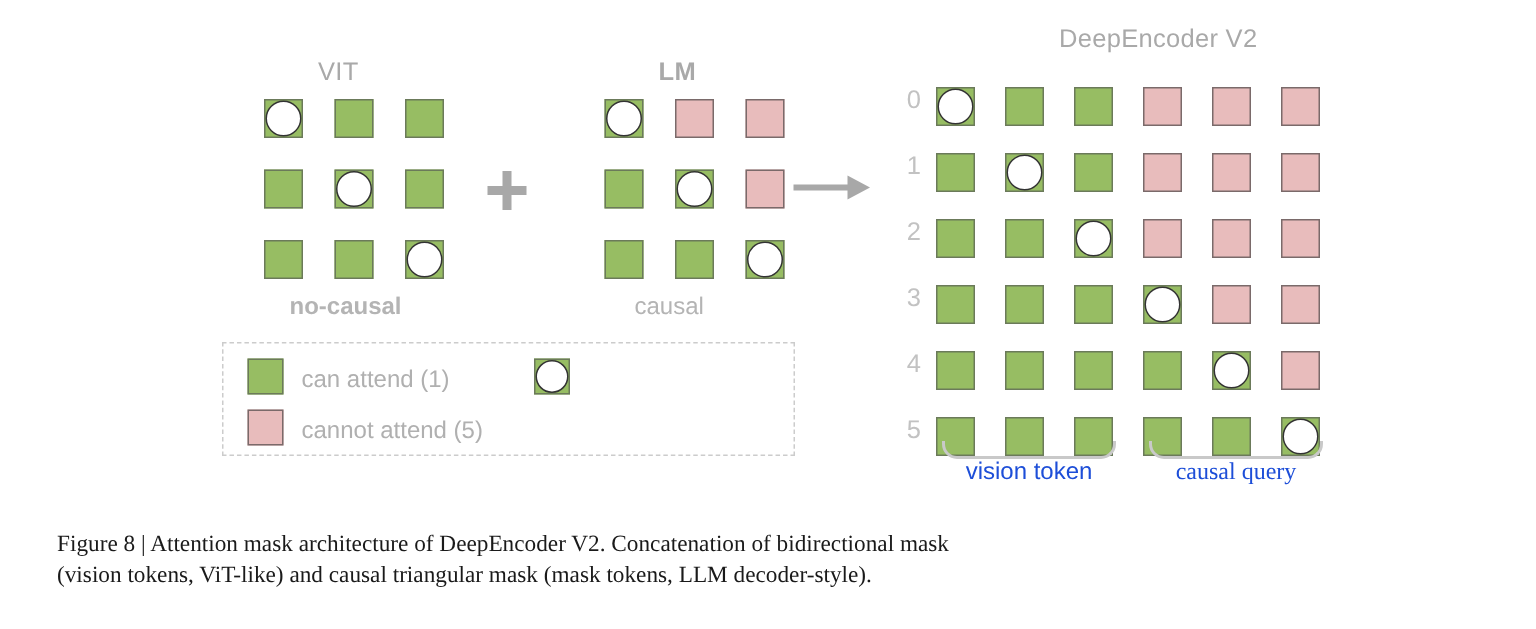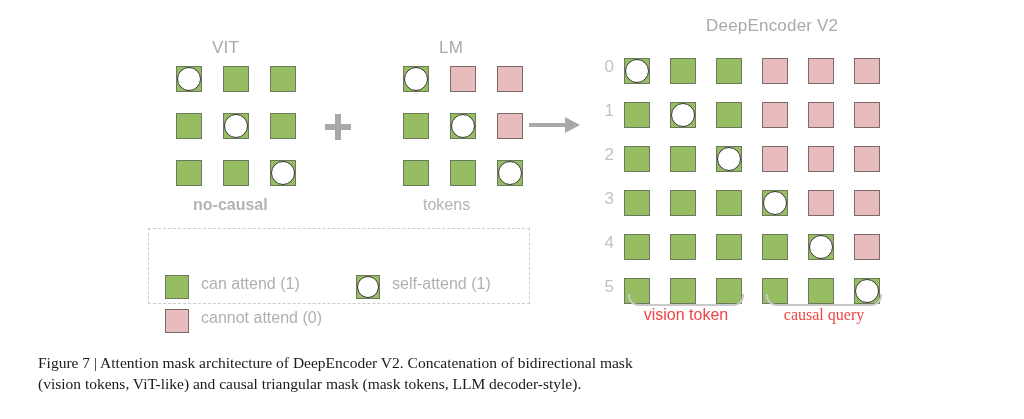--- a/index.html
+++ b/index.html
@@ -112,21 +112,21 @@
     border-bottom: 8px solid transparent;
     border-left: 15px solid #a8a8a8;
   }
 
   
   .legend {
     position: absolute;
     border: 1.5px dashed #cccccc;
     box-sizing: border-box;
   }
-  .legend-row { position: absolute; display: flex; align-items: flex-start; margin-top: 36px; }
+  .legend-row { position: absolute; display: flex; align-items: flex-end; }
   .legend-swatch {
     position: relative;
     width: 24px; height: 24px;
     box-sizing: border-box;
     flex: 0 0 auto;
   }
   .legend-swatch.green { background: #97bd63; border: 1.5px solid #6b7a5a; }
   .legend-swatch.pink  { background: #e8bcbc; border: 1.5px solid #7a6a6a; }
   .legend-swatch.self  { background: #97bd63; border: 1.5px solid #6b7a5a; }
   .legend-swatch.self::after {
@@ -152,21 +152,21 @@
     position: absolute;
     height: 12px;
     border: 2px solid #c9c9c9;
     border-top: none;
     border-radius: 0 0 10px 10px;
     box-sizing: border-box;
   }
   .brace-label {
     position: absolute;
     font-size: 16px;
-    color: #ef4444;
+    color: #1d4ed8;
     white-space: nowrap;
     text-align: center;
   }
 
   
   .caption {
     position: absolute;
     left: 38px;
     top: 352px;
     width: 700px;
@@ -193,33 +193,33 @@
         <div class="cell green" style="left: 176px; top: 160px;"></div>
         <div class="cell green" style="left: 223px; top: 160px;"></div>
         <div class="cell self" style="left: 270px; top: 160px;"></div>
       </div>
     <div class="panel-sublabel" style="left:193px; top:196px;font-weight:bold;">no-causal</div>
   </div>
 
   <div class="plus" style="left:325px; top:114px;"></div>
 
   <div>
-    <div class="panel-title" style="left:439px; top:38px;">LM</div>
+    <div class="panel-title" style="left:439px; top:38px;font-weight:bold;">LM</div>
     <div id="lm-grid">
         <div class="cell self" style="left: 403px; top: 66px;"></div>
         <div class="cell pink" style="left: 450px; top: 66px;"></div>
         <div class="cell pink" style="left: 497px; top: 66px;"></div>
         <div class="cell green" style="left: 403px; top: 113px;"></div>
         <div class="cell self" style="left: 450px; top: 113px;"></div>
         <div class="cell pink" style="left: 497px; top: 113px;"></div>
         <div class="cell green" style="left: 403px; top: 160px;"></div>
         <div class="cell green" style="left: 450px; top: 160px;"></div>
         <div class="cell self" style="left: 497px; top: 160px;"></div>
       </div>
-    <div class="panel-sublabel" style="left:423px; top:196px;">tokens</div>
+    <div class="panel-sublabel" style="left:423px; top:196px;">causal</div>
   </div>
 
   <div class="arrow" style="left:529px; top:117px; width:54px; height:16px;">
     <div class="shaft"></div>
     <div class="head"></div>
   </div>
 
   <div>
     <div class="panel-title" style="left:706px; top:16px;">DeepEncoder V2</div>
     <div id="de-rowlabels">
@@ -276,26 +276,25 @@
     <div class="brace-label" style="left:766px; top:306px; width:116px;font-family:Liberation Serif, serif;">causal query</div>
   </div>
 
   <div class="legend" style="left:148px; top:228px; width:382px; height:76px;">
     <div class="legend-row" style="left:16px; top:10px;">
       <span class="legend-swatch green"></span>
       <span class="legend-text">can attend (1)</span>
     </div>
     <div class="legend-row" style="left:207px; top:10px;">
       <span class="legend-swatch self"></span>
-      <span class="legend-text">self-attend (1)</span>
     </div>
     <div class="legend-row" style="left:16px; top:44px;">
       <span class="legend-swatch pink"></span>
-      <span class="legend-text">cannot attend (0)</span>
+      <span class="legend-text">cannot attend (5)</span>
     </div>
   </div>
 
 </div>
 
 <div class="caption">
-  <div>Figure 7 | Attention mask architecture of DeepEncoder V2. Concatenation of bidirectional mask</div>
+  <div>Figure 8 | Attention mask architecture of DeepEncoder V2. Concatenation of bidirectional mask</div>
   <div>(vision tokens, ViT-like) and causal triangular mask (mask tokens, LLM decoder-style).</div>
 </div>
 
 </body></html>

